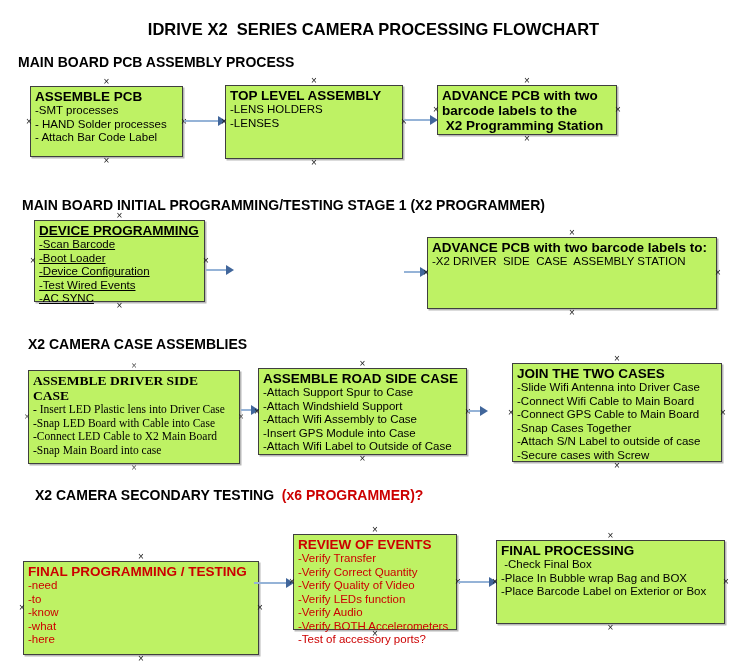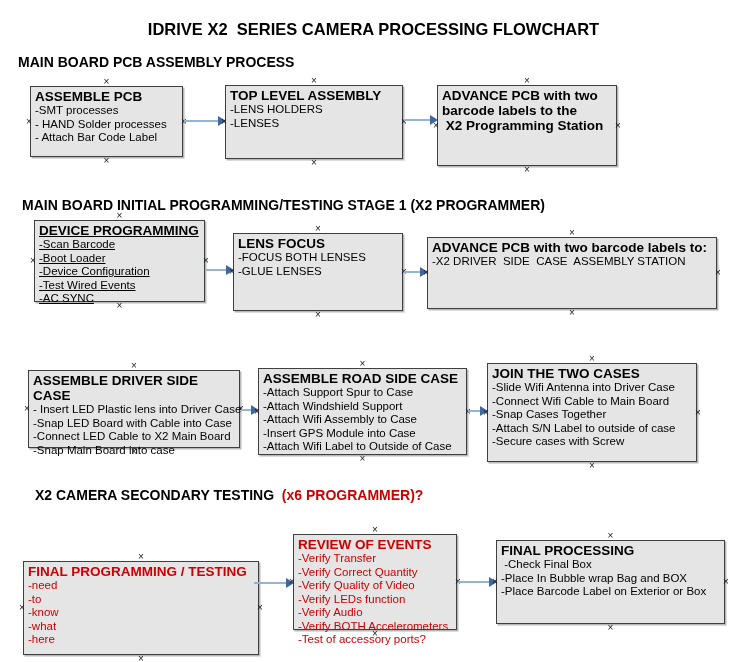--- a/index.html
+++ b/index.html
@@ -2,21 +2,21 @@
 <html><head>
 <meta charset="utf-8">
 <style>
   html,body{margin:0;padding:0;background:#fff;}
   .canvas{position:relative;width:747px;height:662px;background:#ffffff;
           font-family:"Liberation Sans",sans-serif;color:#000;overflow:hidden;}
   .page-title{position:absolute;top:20px;left:0;width:100%;text-align:center;
           font-size:16.5px;font-weight:bold;white-space:pre;}
   .section-heading{position:absolute;font-size:14px;font-weight:bold;white-space:pre;}
   .section-heading .red-part{color:#cc0000;}
-  .box{position:absolute;background:#e5e5e5;border:1.4px solid #3f3f3f;
+  .box{position:absolute;background:#bef264;border:1.4px solid #3f3f3f;
        box-shadow:1.5px 1.5px 0 rgba(125,125,125,.55);
        padding:2px 4px;box-sizing:border-box;overflow:visible;}
   .box-title{font-size:13.5px;font-weight:bold;line-height:15px;white-space:pre-wrap;}
   .box-item{font-size:11.5px;line-height:13.5px;white-space:pre;}
   .red .box-title,.red .box-item{color:#cc0000;}
   .handle{position:absolute;font-size:10px;line-height:8px;color:#1a1a1a;
           width:8px;height:8px;text-align:center;pointer-events:none;}
   .handle::after{content:"\00d7";}
   .h-top{left:calc(50% - 4px);top:-9px;}
   .h-bottom{left:calc(50% - 4px);bottom:-9px;}
@@ -58,21 +58,21 @@
     <span class="handle h-right"></span>
     <div class="box-title">TOP LEVEL ASSEMBLY</div>
     <div class="box-item">-LENS HOLDERS</div>
     <div class="box-item">-LENSES</div>
   </div>
 
   <div class="connector" style="left:404px;top:119px;width:32px;">
     <span class="arrow-icon"></span>
   </div>
 
-  <div class="box" style="left:437px;top:85px;width:180px;height:81px;">
+  <div class="box" style="left:437px;top:85px;width:180px;height:50px;">
     <span class="handle h-top"></span>
     <span class="handle h-bottom"></span>
     <span class="handle h-left"></span>
     <span class="handle h-right"></span>
     <div class="box-title">ADVANCE PCB with two
 barcode labels to the
  X2 Programming Station</div>
   </div>
 
   <div class="section-heading" style="left:22px;top:197px;">MAIN BOARD INITIAL PROGRAMMING/TESTING STAGE 1 (X2 PROGRAMMER)</div>
@@ -87,45 +87,37 @@
     <div class="box-item">-Boot Loader</div>
     <div class="box-item">-Device Configuration</div>
     <div class="box-item">-Test Wired Events</div>
     <div class="box-item">-AC SYNC</div>
   </div>
 
   <div class="connector" style="left:206px;top:269px;width:26px;">
     <span class="arrow-icon"></span>
   </div>
 
-  <div class="box" style="left:233px;top:233px;width:170px;height:78px;">
-    <span class="handle h-top"></span>
-    <span class="handle h-bottom"></span>
-    <span class="handle h-left"></span>
-    <span class="handle h-right"></span>
-    <div class="box-title">LENS FOCUS</div>
-    <div class="box-item">-FOCUS BOTH LENSES</div>
-    <div class="box-item">-GLUE LENSES</div>
-  </div>
 
   <div class="connector" style="left:404px;top:271px;width:22px;">
     <span class="arrow-icon"></span>
   </div>
 
   <div class="box" style="left:427px;top:237px;width:290px;height:72px;">
     <span class="handle h-top"></span>
     <span class="handle h-bottom"></span>
     <span class="handle h-left"></span>
     <span class="handle h-right"></span>
     <div class="box-title">ADVANCE PCB with two barcode labels to:</div>
     <div class="box-item">-X2 DRIVER  SIDE  CASE  ASSEMBLY STATION</div>
   </div>
 
-
-  <div class="box" style="left:28px;top:370px;width:212px;height:78px;">
+  <div class="section-heading" style="left:28px;top:336px;">X2 CAMERA CASE ASSEMBLIES</div>
+
+  <div class="box" style="left:28px;top:370px;width:212px;height:94px;font-family:Liberation Serif, serif;">
     <span class="handle h-top"></span>
     <span class="handle h-bottom"></span>
     <span class="handle h-left"></span>
     <span class="handle h-right"></span>
     <div class="box-title">ASSEMBLE DRIVER SIDE CASE</div>
     <div class="box-item">- Insert LED Plastic lens into Driver Case</div>
     <div class="box-item">-Snap LED Board with Cable into Case</div>
     <div class="box-item">-Connect LED Cable to X2 Main Board</div>
     <div class="box-item">-Snap Main Board into case</div>
   </div>
@@ -144,28 +136,29 @@
     <div class="box-item">-Attach Windshield Support</div>
     <div class="box-item">-Attach Wifi Assembly to Case</div>
     <div class="box-item">-Insert GPS Module into Case</div>
     <div class="box-item">-Attach Wifi Label to Outside of Case</div>
   </div>
 
   <div class="connector" style="left:468px;top:410px;width:18px;">
     <span class="arrow-icon"></span>
   </div>
 
-  <div class="box" style="left:487px;top:363px;width:210px;height:99px;">
+  <div class="box" style="left:512px;top:363px;width:210px;height:99px;">
     <span class="handle h-top"></span>
     <span class="handle h-bottom"></span>
     <span class="handle h-left"></span>
     <span class="handle h-right"></span>
     <div class="box-title">JOIN THE TWO CASES</div>
     <div class="box-item">-Slide Wifi Antenna into Driver Case</div>
     <div class="box-item">-Connect Wifi Cable to Main Board</div>
+    <div class="box-item">-Connect GPS Cable to Main Board</div>
     <div class="box-item">-Snap Cases Together</div>
     <div class="box-item">-Attach S/N Label to outside of case</div>
     <div class="box-item">-Secure cases with Screw</div>
   </div>
 
   <div class="section-heading" style="left:35px;top:487px;"><span>X2 CAMERA SECONDARY TESTING  </span><span class="red-part">(x6 PROGRAMMER)?</span></div>
 
   <div class="box red" style="left:23px;top:561px;width:236px;height:94px;">
     <span class="handle h-top"></span>
     <span class="handle h-bottom"></span>

